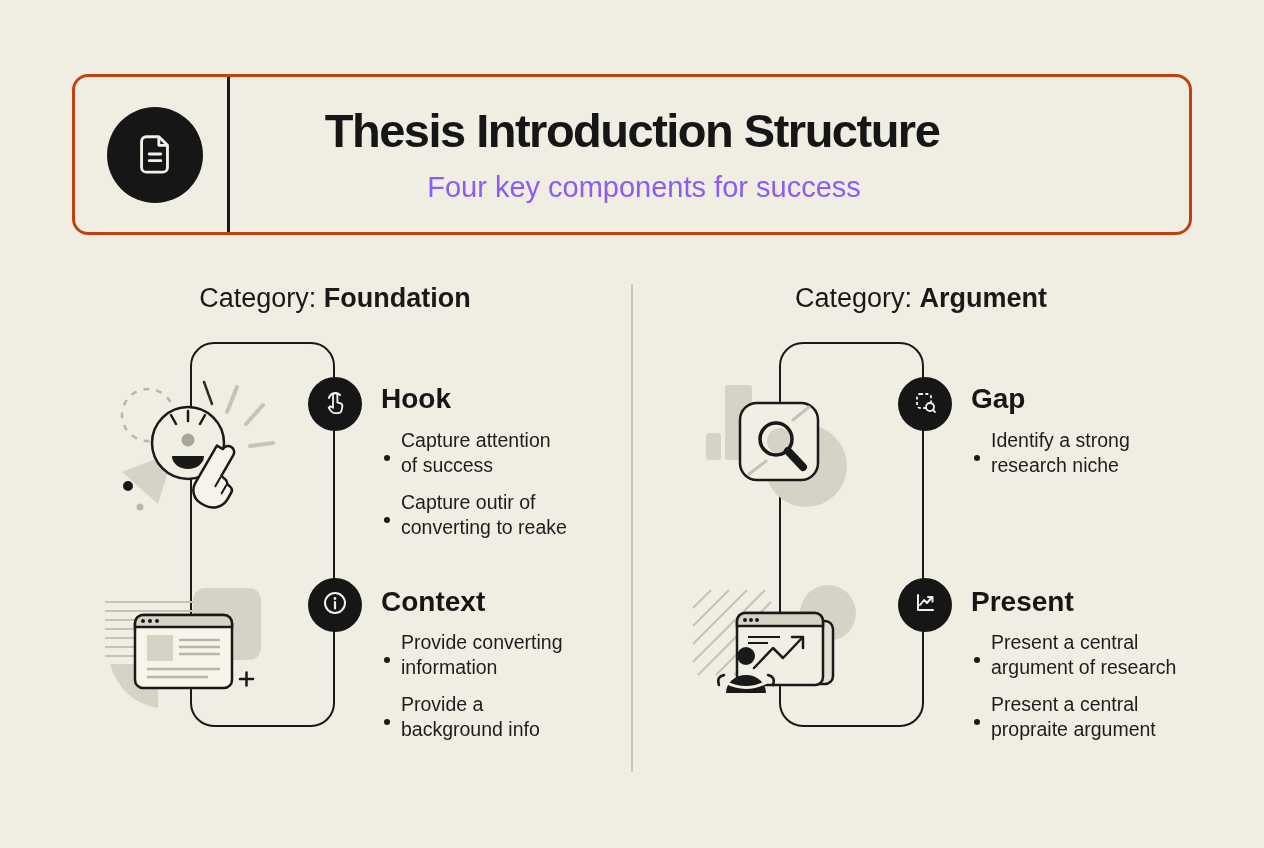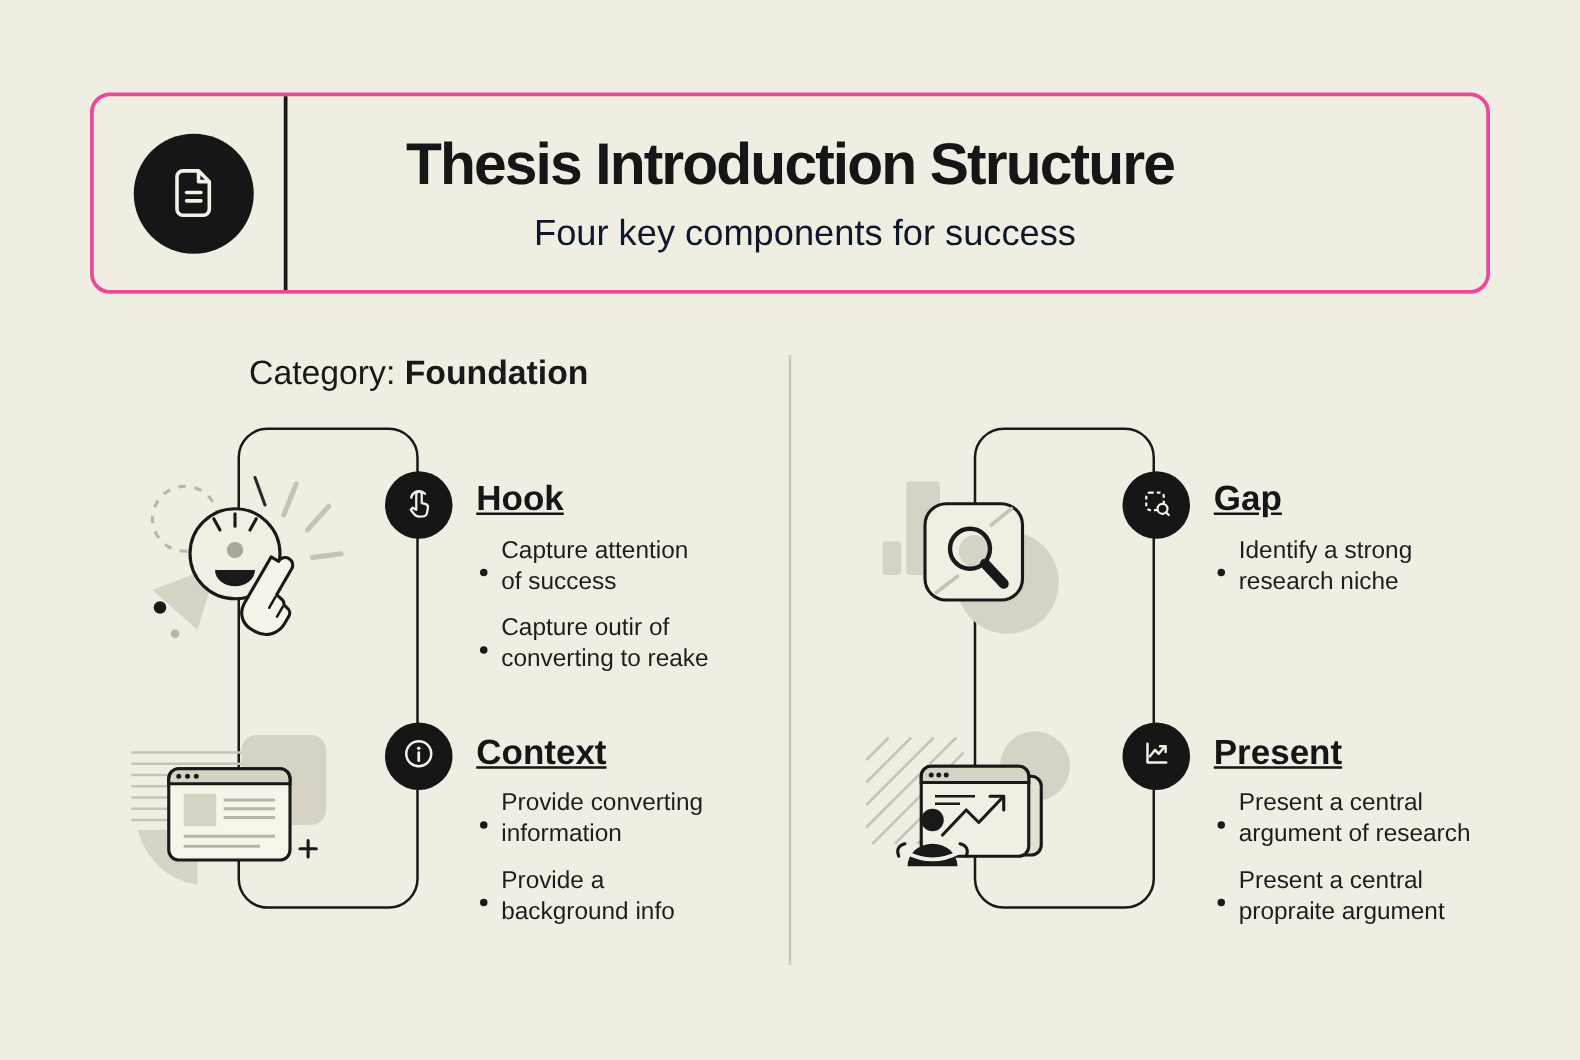--- a/index.html
+++ b/index.html
@@ -9,37 +9,37 @@
     font-family:"Liberation Sans","DejaVu Sans",sans-serif;
     color:#191919;
     position:relative;
     overflow:hidden;
   }
   .stage{position:absolute;inset:0;width:1264px;height:848px;}
 
   
   .header-box{
     position:absolute;left:72px;top:74px;width:1120px;height:161px;
-    border:3px solid #ec4899;border-radius:16px;box-sizing:border-box;
+    border:3px solid #c2410c;border-radius:16px;box-sizing:border-box;
     background:transparent;
   }
   .header-icon-circle{
     position:absolute;left:32px;top:30px;width:96px;height:96px;border-radius:50%;
     background:#161616;display:flex;align-items:center;justify-content:center;
   }
   .header-divider{
     position:absolute;left:152px;top:0;bottom:0;width:2.5px;background:#191919;
   }
   .header-title{
     position:absolute;left:0;right:0;top:26px;text-align:center;
     font-size:47px;font-weight:800;letter-spacing:-1.5px;color:#161616;
   }
   .header-subtitle{
     position:absolute;left:0;right:0;top:94px;text-align:center;
-    font-size:29px;font-weight:500;color:#0f172a;padding-left:24px;
+    font-size:29px;font-weight:500;color:#8b5cf6;padding-left:24px;
   }
 
   
   .category{position:absolute;top:283px;width:400px;text-align:center;
     font-size:27px;color:#191919;}
   .category .cat-label{font-weight:400;}
   .category .cat-value{font-weight:700;}
   .category.left{left:135px;}
   .category.right{left:721px;}
 
@@ -55,21 +55,21 @@
   .bracket.right{left:779px;}
 
   
   .node-circle{
     position:absolute;width:54px;height:54px;border-radius:50%;
     background:#161616;display:flex;align-items:center;justify-content:center;z-index:6;
   }
 
   
   .section-title{
-    position:absolute;font-size:28px;font-weight:700;color:#161616;z-index:5;text-decoration:underline;
+    position:absolute;font-size:28px;font-weight:700;color:#161616;z-index:5;
   }
   .bullet-list{position:absolute;display:flex;flex-direction:column;gap:12px;z-index:5;}
   .bullet{display:flex;align-items:center;gap:11px;}
   .bullet .dot{width:6px;height:6px;border-radius:50%;background:#191919;margin-top:10px;flex:none;}
   .bullet-text{
     font-size:19.5px;line-height:25px;color:#1d1d1d;white-space:pre-line;
   }
 
   .illu{position:absolute;z-index:4;}
 </style>
@@ -90,20 +90,24 @@
       </span>
     </div>
     <div class="header-divider"></div>
     <div class="header-title">Thesis Introduction Structure</div>
     <div class="header-subtitle">Four key components for success</div>
   </div>
 
   <div class="category left">
     <span class="cat-label">Category:</span>
     <span class="cat-value">Foundation</span>
+  </div>
+  <div class="category right">
+    <span class="cat-label">Category:</span>
+    <span class="cat-value">Argument</span>
   </div>
 
   <div class="v-divider"></div>
 
   <div class="bracket left"></div>
   <div class="bracket right"></div>
 
   <svg class="illu" style="left:100px;top:360px" width="250" height="190" viewBox="0 0 250 190">
     <circle cx="48" cy="55" r="26" fill="none" stroke="#b9b6a9" stroke-width="2.5" stroke-dasharray="6 7"></circle>
     <polygon points="22,112 74,92 58,144" fill="#d6d3c6"></polygon>

